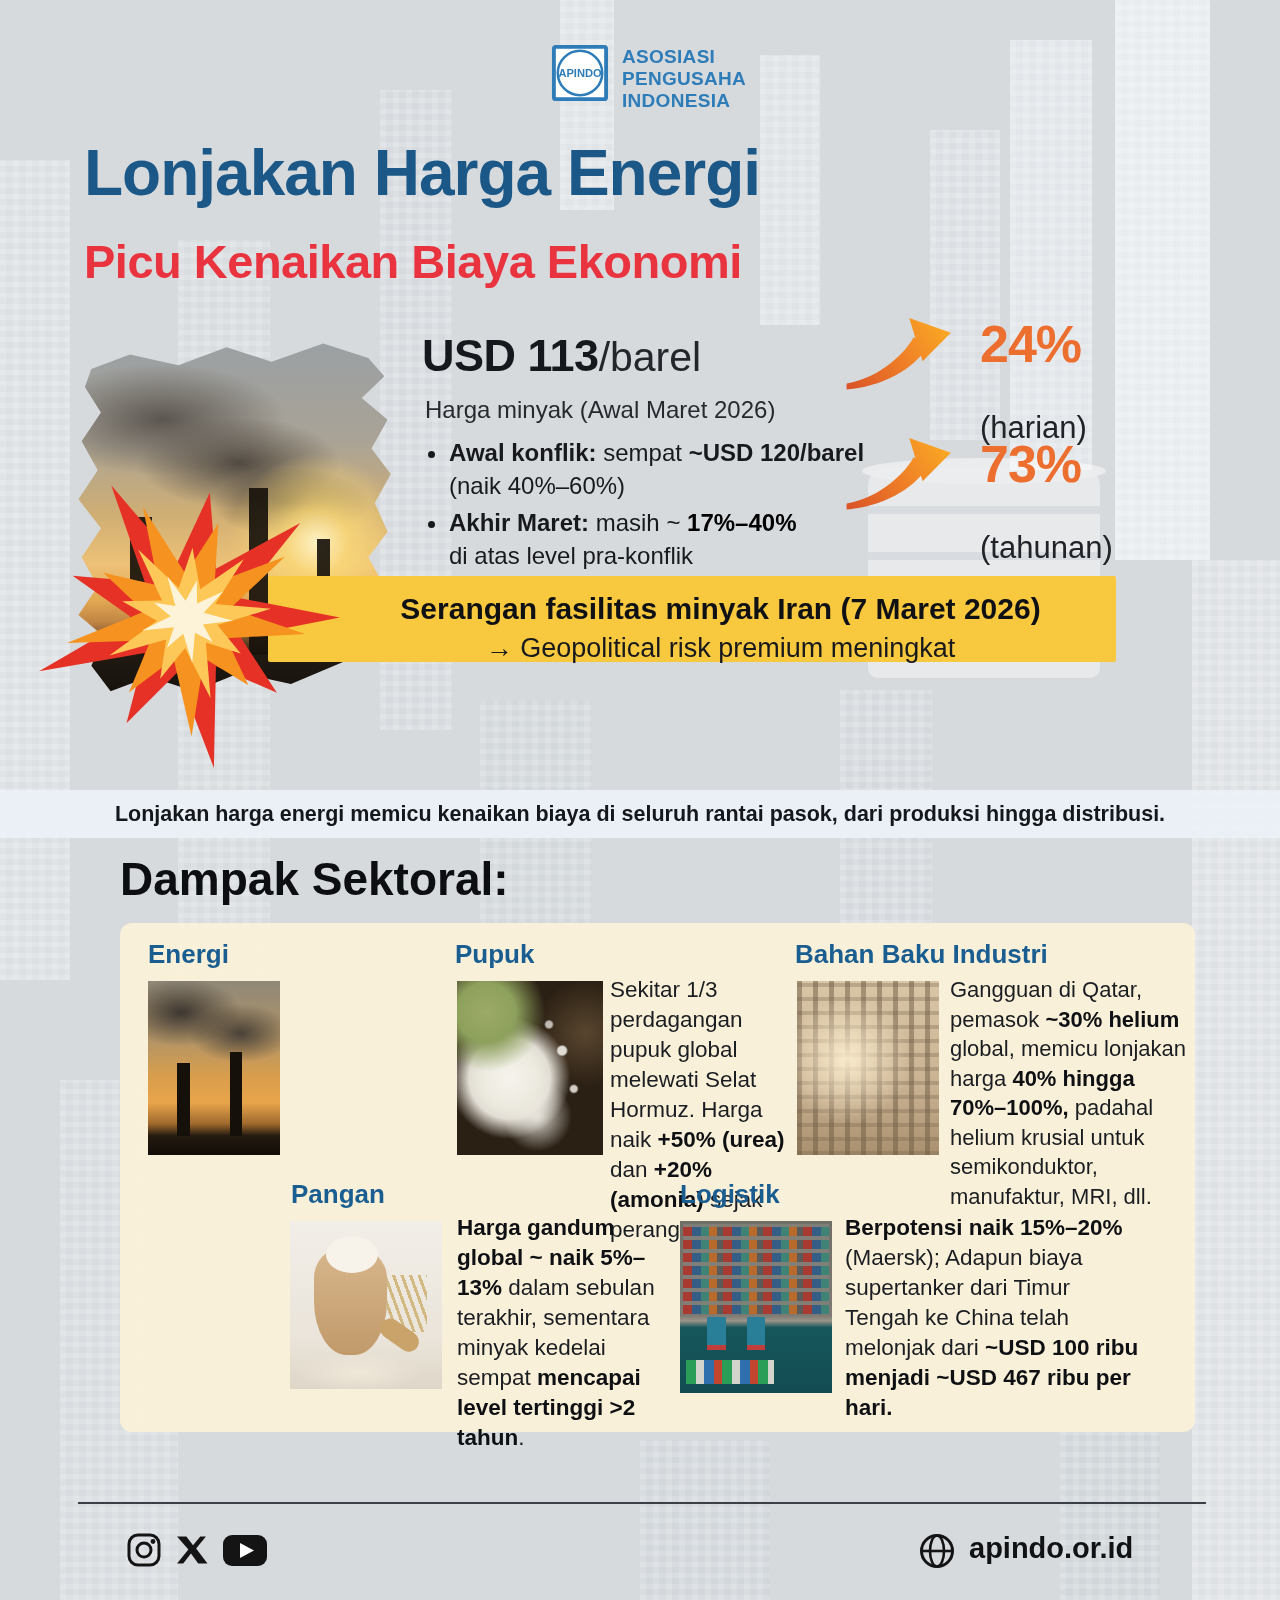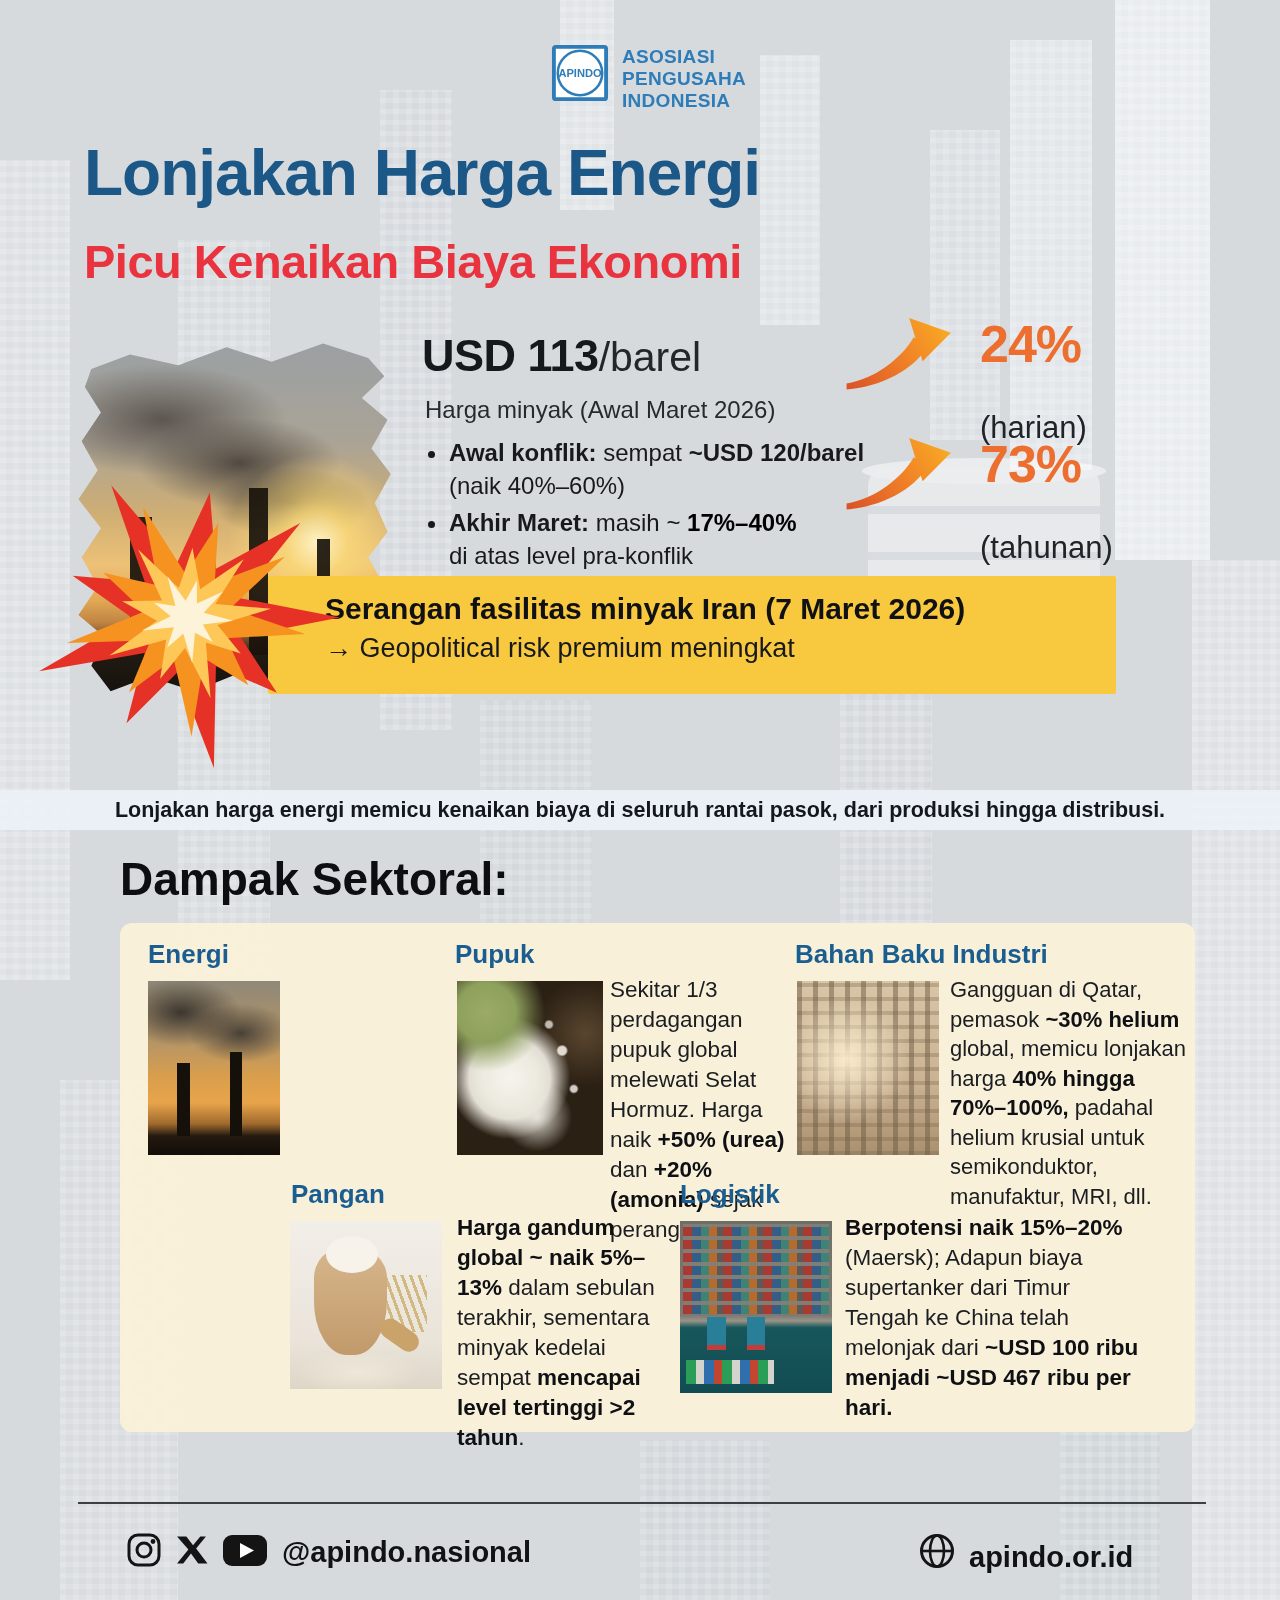--- a/index.html
+++ b/index.html
@@ -66,26 +66,26 @@
   .stat-value{position:absolute;left:980px;z-index:5;font-size:52px;font-weight:800;letter-spacing:-1px;color:#ed6f30;}
   .stat-label{position:absolute;left:980px;z-index:5;font-size:31px;color:#202327;margin-top:38px;}
   .sv1{top:314px;} .sl1{top:372px;} .sv2{top:434px;} .sl2{top:492px;}
 
   
   .barrel{position:absolute;left:868px;top:468px;width:232px;height:210px;z-index:1;opacity:.55;border-radius:18px 18px 10px 10px;
     background:repeating-linear-gradient(180deg,rgba(255,255,255,.75) 0 38px,rgba(218,223,228,.75) 38px 46px);}
   .barrel:before{content:"";position:absolute;left:-6px;top:-10px;right:-6px;height:26px;border-radius:50%;background:rgba(255,255,255,.85);}
 
   
-  .banner{position:absolute;left:268px;top:576px;width:848px;height:118px;z-index:3;background:#f8c93e;border-radius:2px;padding:16px 0 0 57px;box-sizing:border-box;}
+  .banner{position:absolute;left:268px;top:576px;width:848px;height:86px;z-index:3;background:#f8c93e;border-radius:2px;padding:16px 0 0 57px;box-sizing:border-box;text-align:center;}
   .banner-title{font-size:30px;font-weight:800;color:#101114;}
   .banner-sub{font-size:27px;font-weight:500;color:#17191c;margin-top:7px;}
 
   
-  .strip{position:absolute;left:0;top:790px;width:1280px;height:40px;z-index:3;background:rgba(236,241,247,.93);display:flex;align-items:center;justify-content:center;}
+  .strip{position:absolute;left:0;top:790px;width:1280px;height:48px;z-index:3;background:rgba(236,241,247,.93);display:flex;align-items:center;justify-content:center;}
   .strip-text{font-size:21.5px;font-weight:700;color:#14171b;}
 
   .section-heading{position:absolute;left:120px;top:852px;z-index:5;font-size:46px;font-weight:800;color:#0c0e11;}
 
   
   .panel{position:absolute;left:120px;top:923px;width:1075px;height:509px;z-index:3;background:rgba(250,241,217,.97);border-radius:12px;}
   .card-h{position:absolute;font-size:26px;font-weight:800;color:#195d91;}
   .card-img{position:absolute;overflow:hidden;}
   .card-text{position:absolute;font-size:22.5px;line-height:30px;color:#1a1d21;}
   .card-text b{font-weight:800;color:#0e1013;}
@@ -139,21 +139,21 @@
       repeating-linear-gradient(90deg,#a83a32 0 9px,#355e86 9px 18px,#3f8276 18px 26px,#b86a2c 26px 34px,#5a5a58 34px 40px);}
   .crane{position:absolute;top:56%;width:12%;height:16%;background:#2a7f98;border-bottom:5px solid #c23c3c;}
   .crane.c1{left:18%;} .crane.c2{left:44%;}
   .barge{position:absolute;left:4%;bottom:5%;width:58%;height:14%;
     background:repeating-linear-gradient(90deg,#2a9d57 0 10px,#d4d4cc 10px 18px,#2f6fae 18px 28px,#c2452f 28px 36px);}
   .t-logistik{left:725px;top:290px;width:300px;}
 
   
   .footer-divider{position:absolute;left:78px;top:1502px;width:1128px;height:2px;background:#3c4046;z-index:5;}
   .footer-left{position:absolute;left:126px;top:1532px;z-index:5;display:flex;align-items:center;gap:14px;}
-  .footer-right{position:absolute;left:918px;top:1532px;z-index:5;display:flex;align-items:flex-end;gap:13px;}
+  .footer-right{position:absolute;left:918px;top:1532px;z-index:5;display:flex;align-items:flex-start;gap:13px;}
   .footer-text{font-size:29px;font-weight:700;color:#101214;}
 </style>
 </head>
 <body>
 
 <div id="page">
 
   <div class="skyline">
     <div class="bld b1"></div>
     <div class="bld b2"></div>
@@ -312,21 +312,20 @@
       <svg width="32" height="30" viewBox="0 0 31 28">
         <path d="M1,1 L10,1 L16.5,9.5 L23.5,1 L29,1 L19.5,12.5 L30.5,27 L21.5,27 L14.5,17.5 L7,27 L1,27 L12,13.5 Z" fill="#141414"></path>
       </svg>
     </span>
     <span>
       <svg width="46" height="33" viewBox="0 0 46 33">
         <rect x="1" y="1" width="44" height="31" rx="9" fill="#141414"></rect>
         <polygon points="18,9 32,16.5 18,24" fill="#ffffff"></polygon>
       </svg>
     </span>
-    <span class="footer-text">@apindo.nasional</span>
   </div>
 
   <div class="footer-right">
     <span>
       <svg width="38" height="38" viewBox="0 0 38 38">
         <circle cx="19" cy="19" r="15.5" fill="none" stroke="#141414" stroke-width="3"></circle>
         <ellipse cx="19" cy="19" rx="7" ry="15.5" fill="none" stroke="#141414" stroke-width="2.6"></ellipse>
         <line x1="3.5" y1="19" x2="34.5" y2="19" stroke="#141414" stroke-width="2.6"></line>
         <path d="M6,11 Q19,16 32,11" fill="none" stroke="#141414" stroke-width="0"></path>
       </svg>

